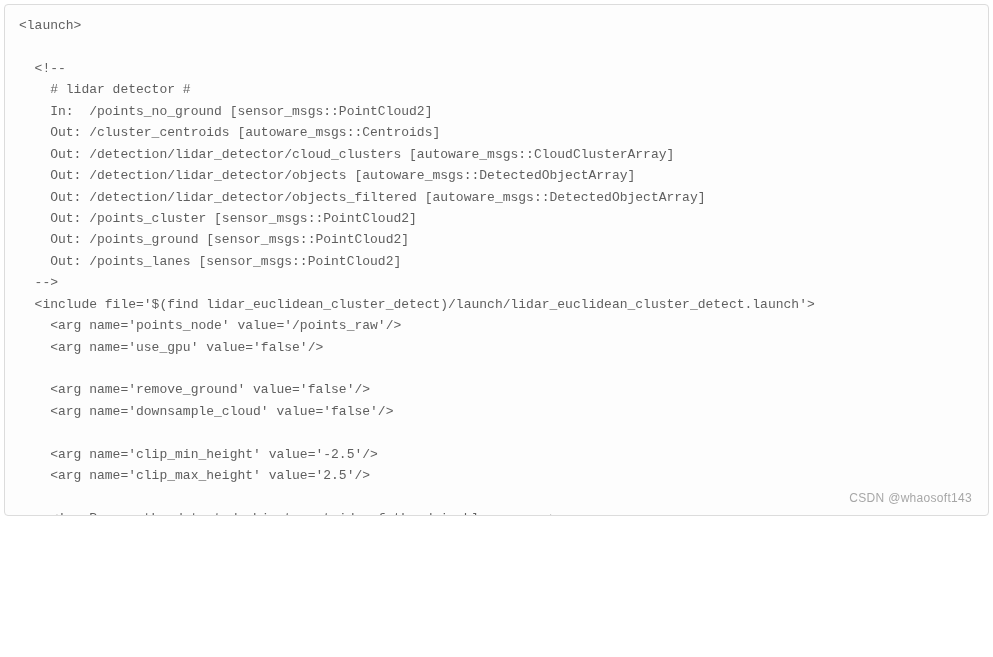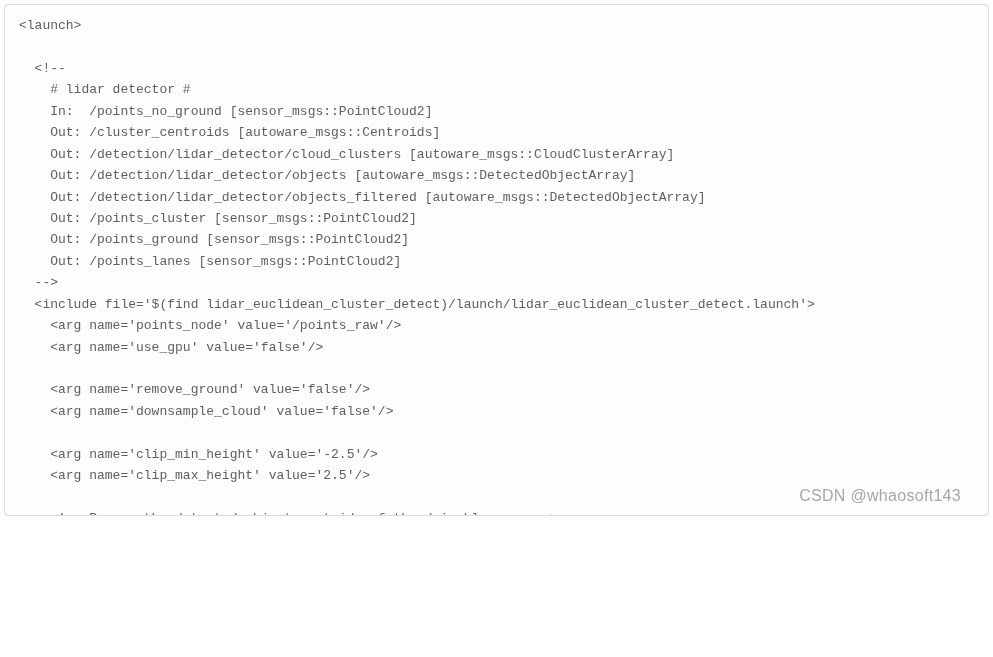--- a/index.html
+++ b/index.html
@@ -24,25 +24,25 @@
   pre.code {
     padding: 10px 14px;
     color: #5f5f5f;
     font-family: Consolas, Monaco, "Courier New", monospace;
     font-size: 13px;
     line-height: 1.65;
     white-space: pre;
   }
   .watermark {
     position: absolute;
-    right: 27px;
+    right: 16px;
     bottom: 6px;
     color: rgba(120,120,120,0.65);
     font-family: Arial, sans-serif;
-    font-size: 16px;
+    font-size: 12px;
     letter-spacing: 0.3px;
   }
 </style>
 </head>
 <body>
 
 <div class="code-box">
   <pre class="code">&lt;launch&gt;
 
   &lt;!--

